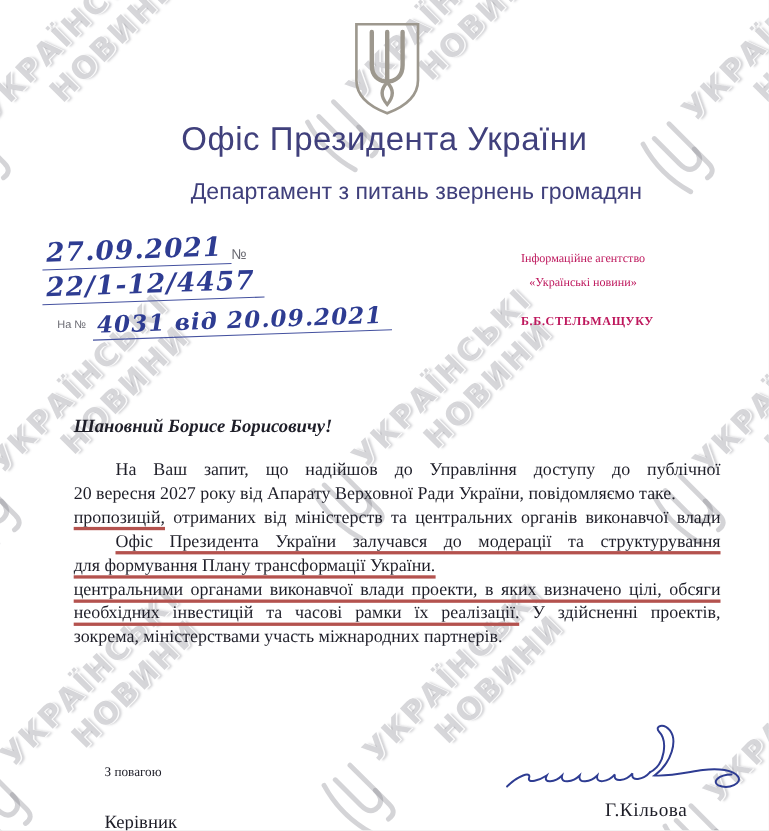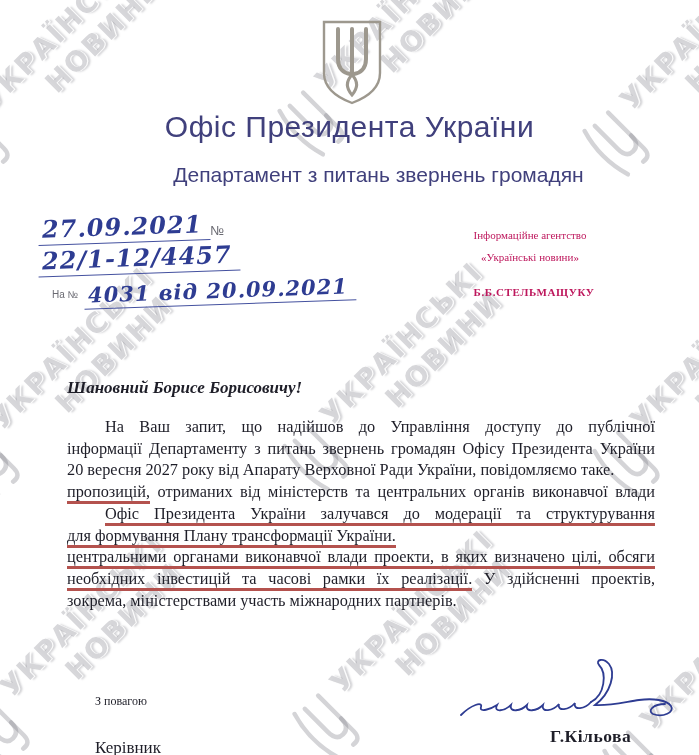--- a/index.html
+++ b/index.html
@@ -71,21 +71,21 @@
   .bline{min-height:21.7px;line-height:21.7px;}
   .jline{text-align:justify;text-align-last:justify;}
   .indent{text-indent:38px;}
   .ru{border-bottom:3px solid var(--underline-red,#b4524e);padding-bottom:0px;}
 
   
   .regards{position:absolute;left:95px;top:694px;font-size:12px;}
   .position{position:absolute;left:95px;top:738px;font-size:17px;}
   .signature{position:absolute;left:455px;top:655px;width:240px;height:78px;}
   .signature path{fill:none;stroke:var(--ink-blue,#2e3c92);stroke-width:1.8;stroke-linecap:round;}
-  .signer{position:absolute;left:550px;top:726px;font-size:17.5px;font-weight:bold;letter-spacing:0.5px;}
+  .signer{position:absolute;left:550px;top:726px;font-size:17.5px;font-weight:normal;letter-spacing:0.5px;}
 </style>
 </head>
 <body>
 
 <div class="page">
 
   <div class="wm wm1">
     <svg class="wm-logo" viewBox="0 0 60 84">
         <path d="M12,8 Q2,42 12,76"></path>
         <path d="M24,12 V48 Q24,62 34,62 Q45,62 45,48 V12"></path>
@@ -210,21 +210,20 @@
   <div class="recipient">
     <div>Інформаційне агентство</div>
     <div>«Українські новини»</div>
     <div class="addressee">Б.Б.СТЕЛЬМАЩУКУ</div>
   </div>
 
   <div class="salutation">Шановний Борисе Борисовичу!</div>
 
   <div class="body-block">
     <div class="bline jline indent">На Ваш запит, що надійшов до Управління доступу до публічної</div>
-    <div class="bline jline">інформації Департаменту з питань звернень громадян Офісу Президента України</div>
     <div class="bline">20 вересня 2027 року від Апарату Верховної Ради України, повідомляємо таке.</div>
 
     <div class="bline jline"><span class="ru">пропозицій,</span><span> отриманих від міністерств та центральних органів виконавчої влади</span></div>
     <div class="bline jline indent"><span class="ru">Офіс Президента України залучався до модерації та структурування</span></div>
     <div class="bline"><span class="ru">для формування Плану трансформації України.</span></div>
 
     <div class="bline jline"><span class="ru">центральними органами виконавчої влади проекти, в яких визначено цілі, обсяги</span></div>
     <div class="bline jline"><span class="ru">необхідних інвестицій та часові рамки їх реалізації.</span><span> У здійсненні проектів,</span></div>
     <div class="bline">зокрема, міністерствами участь міжнародних партнерів.</div>
   </div>

